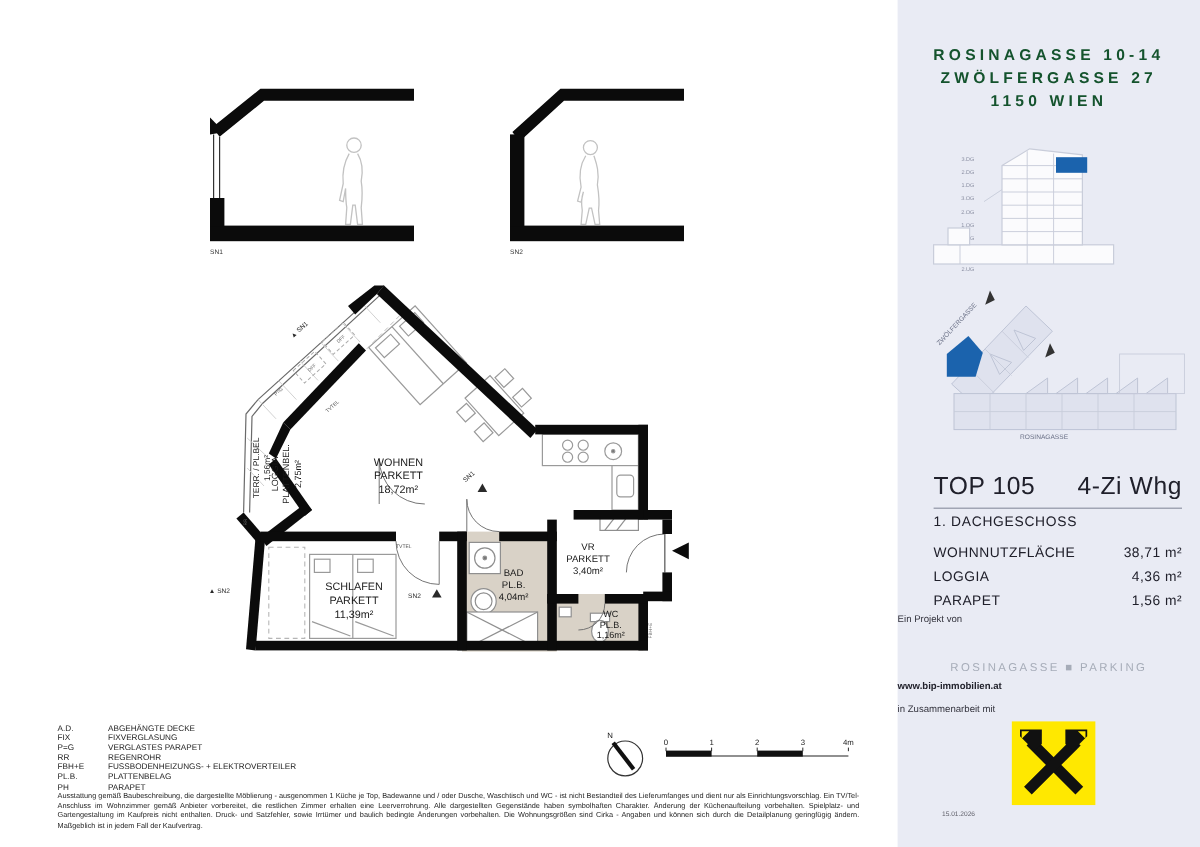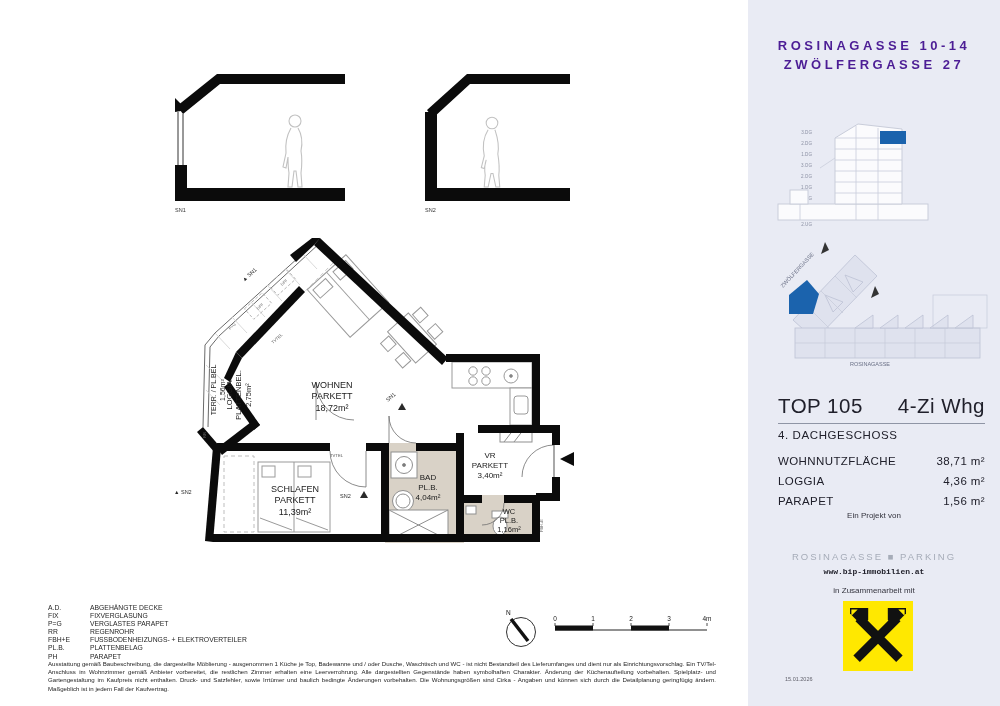--- a/index.html
+++ b/index.html
@@ -2,31 +2,31 @@
 <html><head>
 <meta charset="utf-8">
 <style>
   html,body{margin:0;padding:0;background:#fff;}
   body{font-family:"Liberation Sans",sans-serif;color:#1c1c24;}
   #sheet{position:relative;width:1000px;height:706px;background:#ffffff;overflow:hidden;}
   .abs{position:absolute;}
   svg text{font-family:"Liberation Sans",sans-serif;}
   
   #panel{left:748px;top:0;width:252px;height:706px;background:#e9ebf4;}
-  .addr{left:0;top:36px;width:100%;text-align:center;font-weight:bold;font-size:13px;line-height:19px;letter-spacing:3.5px;color:#4c1d95;}
+  .addr{left:0;top:36px;width:100%;text-align:center;font-weight:bold;font-size:13px;line-height:19px;letter-spacing:3.5px;color:#14532d;}
   .toprow{left:30px;top:394px;width:207px;display:flex;justify-content:space-between;font-size:20.5px;color:#20202b;letter-spacing:.5px;}
   .rule{left:30px;top:423px;width:207px;border-bottom:1px solid #8f95a5;height:0;}
   .level{left:30px;top:429px;font-size:11.5px;letter-spacing:.6px;color:#20202b;}
   .areas{left:30px;top:451px;width:207px;font-size:11.5px;color:#20202b;}
   .arow{display:flex;justify-content:space-between;height:20px;align-items:center;letter-spacing:.4px;}
-  .tiny-c{width:100%;text-align:center;font-size:8px;color:#33333d;}
+  .tiny-c{width:100%;text-align:left;font-size:8px;color:#33333d;}
   .brand{left:0;top:521px;width:100%;text-align:center;font-size:23px;font-weight:bold;letter-spacing:2px;color:#41709c;white-space:nowrap;}
   .bracket{display:inline-block;width:13px;height:15px;border-top:5px solid #a6acb8;border-right:5px solid #a6acb8;margin-left:5px;vertical-align:14px;}
   .subline{left:0;top:551px;width:100%;text-align:center;font-size:9.5px;letter-spacing:2px;color:#a6acb8;white-space:nowrap;}
-  .site{font-size:8px;font-weight:bold;color:#22222c;font-family:Liberation Mono, monospace;}
+  .site{font-size:8px;font-weight:bold;color:#22222c;}
   .date{left:37px;top:676px;font-size:5.5px;color:#61616b;}
   
   .legend{left:48px;top:604px;font-size:6.8px;line-height:8.1px;color:#1e1e1e;}
   .lrow{display:flex;}
   .lrow .ab{width:42px;}
   .disc{left:48px;top:660px;width:668px;font-size:6.1px;line-height:8.2px;color:#1e1e1e;text-align:justify;}
 </style>
 </head>
 <body>
 
@@ -306,20 +306,21 @@
       </div>
   </div>
 
   <div class="abs disc">Ausstattung gemäß Baubeschreibung, die dargestellte Möblierung - ausgenommen 1 Küche je Top, Badewanne und / oder Dusche, Waschtisch und WC - ist nicht Bestandteil des Lieferumfanges und dient nur als Einrichtungsvorschlag. Ein TV/Tel- Anschluss im Wohnzimmer gemäß Anbieter vorbereitet, die restlichen Zimmer erhalten eine Leerverrohrung. Alle dargestellten Gegenstände haben symbolhaften Charakter. Änderung der Küchenaufteilung vorbehalten. Spielplatz- und Gartengestaltung im Kaufpreis nicht enthalten. Druck- und Satzfehler, sowie Irrtümer und baulich bedingte Änderungen vorbehalten. Die Wohnungsgrößen sind Cirka - Angaben und können sich durch die Detailplanung geringfügig ändern. Maßgeblich ist in jedem Fall der Kaufvertrag.</div>
 
   <div class="abs" id="panel">
 
     <div class="abs addr">
       <div>ROSINAGASSE 10-14</div>
       <div>ZWÖLFERGASSE 27</div>
+      <div>1150 WIEN</div>
     </div>
 
     <svg class="abs" style="left:12px;top:118px" width="185" height="118" viewBox="0 0 185 118">
       <g font-size="4.6" fill="#8b90a3" text-anchor="end">
         <text x="52" y="16">3.DG</text>
         <text x="52" y="27">2.DG</text>
         <text x="52" y="38">1.DG</text>
         <text x="52" y="49">3.OG</text>
         <text x="52" y="60">2.OG</text>
         <text x="52" y="71">1.OG</text>
@@ -378,21 +379,21 @@
       <polygon points="116,58 124,54 120,46" fill="#333"></polygon>
       <text transform="translate(28,48) rotate(-47)" font-size="5.5" fill="#6a7086">ZWÖLFERGASSE</text>
       <text x="95" y="126" font-size="5.5" fill="#6a7086">ROSINAGASSE</text>
     </svg>
 
     <div class="abs toprow">
       <span>TOP 105</span>
       <span>4-Zi Whg</span>
     </div>
     <div class="abs rule"></div>
-    <div class="abs level">4. DACHGESCHOSS</div>
+    <div class="abs level">1. DACHGESCHOSS</div>
 
     <div class="abs areas">
       <div class="arow">
         <span>WOHNNUTZFLÄCHE</span>
         <span>38,71 m²</span>
       </div>
       <div class="arow">
         <span>LOGGIA</span>
         <span>4,36 m²</span>
       </div>

